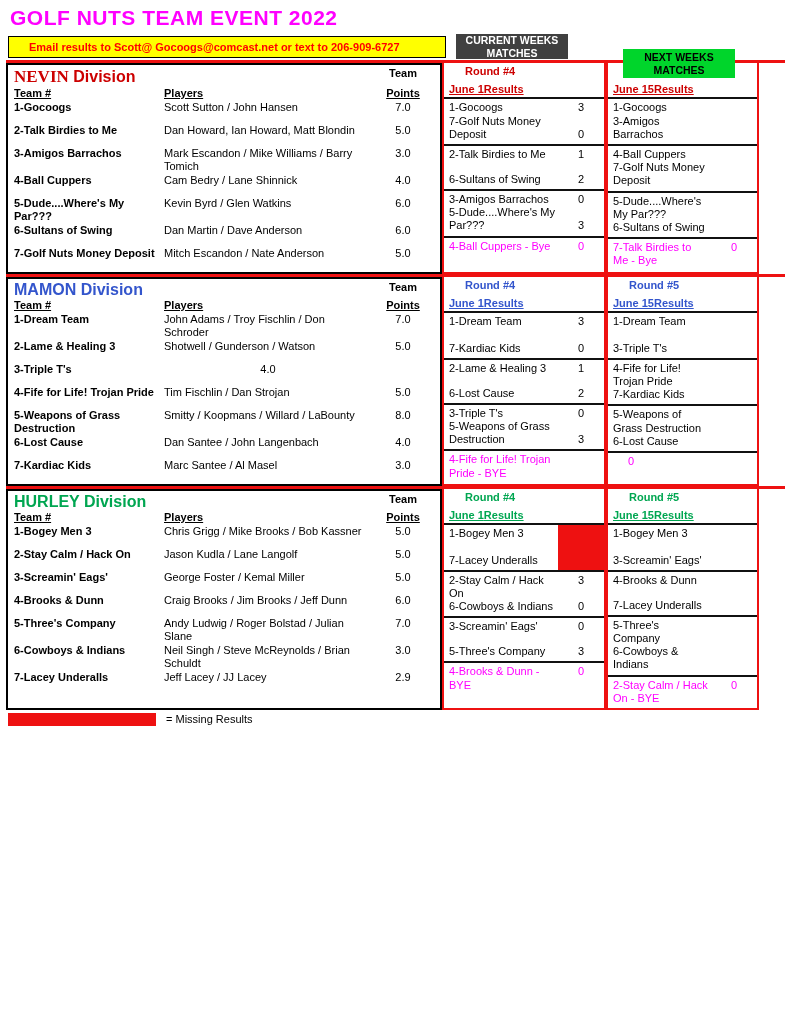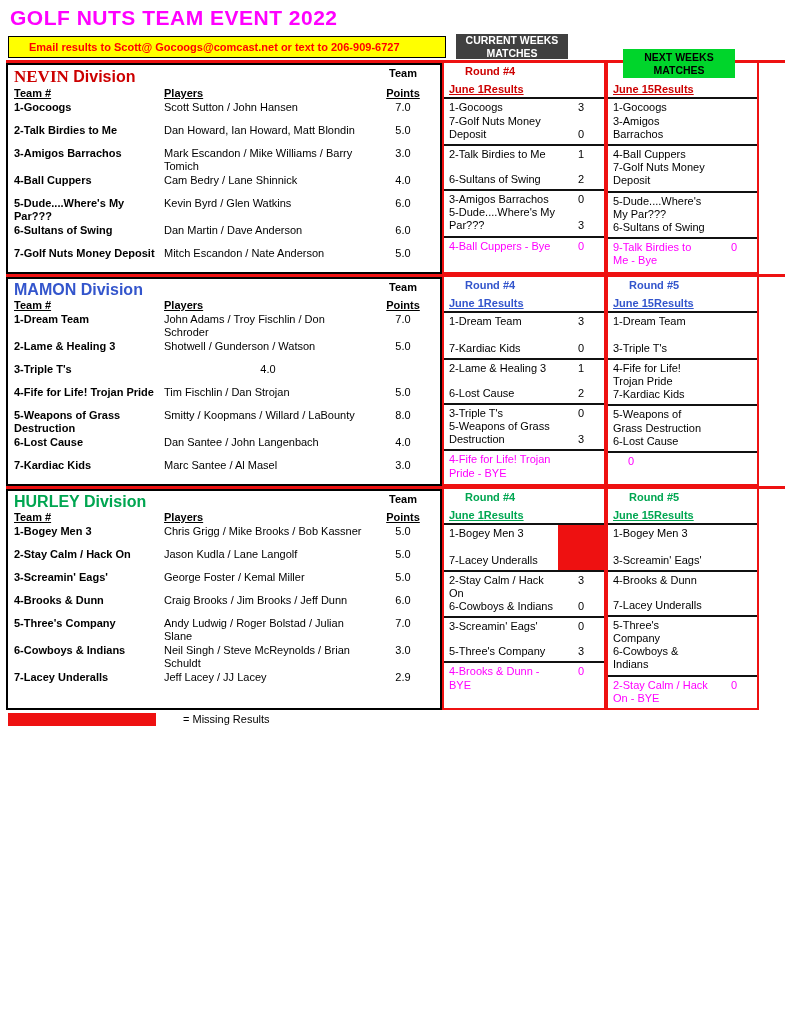--- a/index.html
+++ b/index.html
@@ -48,21 +48,21 @@
   .match-row { display: flex; min-height: 45px; line-height: 1.2; }
   .match-row + .match-row { border-top: 2px solid #111; }
   .m-teams { flex: 1; display: flex; flex-direction: column; justify-content: space-between; padding: 2px 2px 3px 5px; }
   .res-col { width: 46px; display: flex; flex-direction: column; justify-content: space-between;
     align-items: center; text-align: center; padding: 2px 0 3px 0; }
   .res-col.missing { background: #EE1111; }
   .bye-row { min-height: 26px; color: #FF00FF; flex: 1; }
 
   .legend { display: flex; align-items: center; gap: 10px; margin: 3px 0 0 2px; }
   .legend-bar { width: 148px; height: 13px; background: #EE1111; }
-  .legend-text { font-size: 11px; color: #000; margin-left: 17px; }
+  .legend-text { font-size: 11px; color: #000; }
 </style>
 </head>
 <body>
 
 <div class="page">
 
   <div class="page-title">GOLF NUTS TEAM EVENT 2022</div>
 
   <div class="topbar">
     <div class="email-banner">Email results to Scott@ Gocoogs@comcast.net or text to 206-909-6727</div>
@@ -220,21 +220,21 @@
               <div class="m-team">6-Sultans of Swing</div>
             </div>
             <div class="res-col">
               <div class="m-res"></div>
               <div class="m-res"></div>
             </div>
           </div>
 
           <div class="match-row bye-row">
             <div class="m-teams">
-              <div class="m-team">9-Talk Birdies to Me - Bye</div>
+              <div class="m-team">7-Talk Birdies to Me - Bye</div>
               <div class="m-team"></div>
             </div>
             <div class="res-col">
               <div class="m-res">0</div>
               <div class="m-res"></div>
             </div>
           </div>
         </div>
     </div>
   </section>

